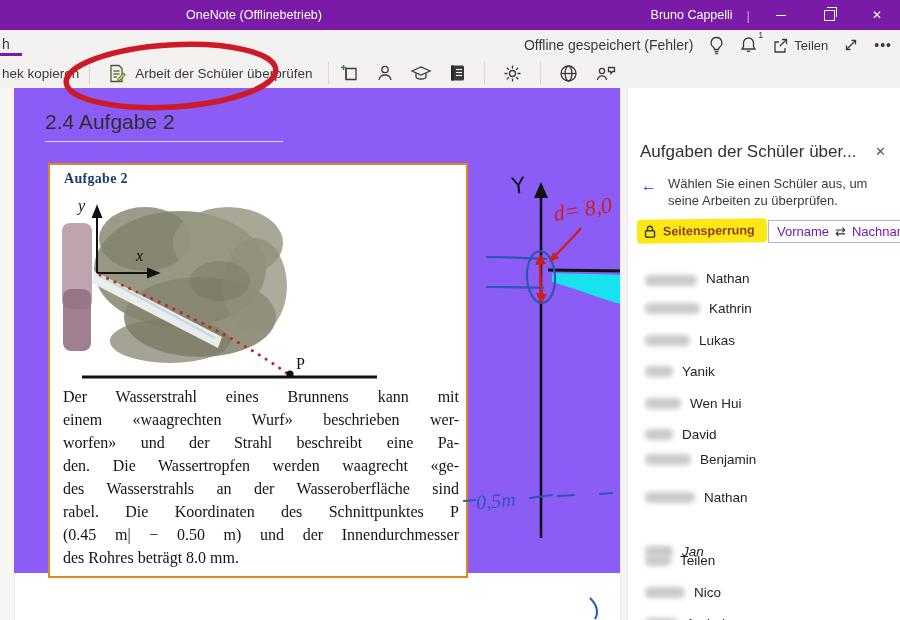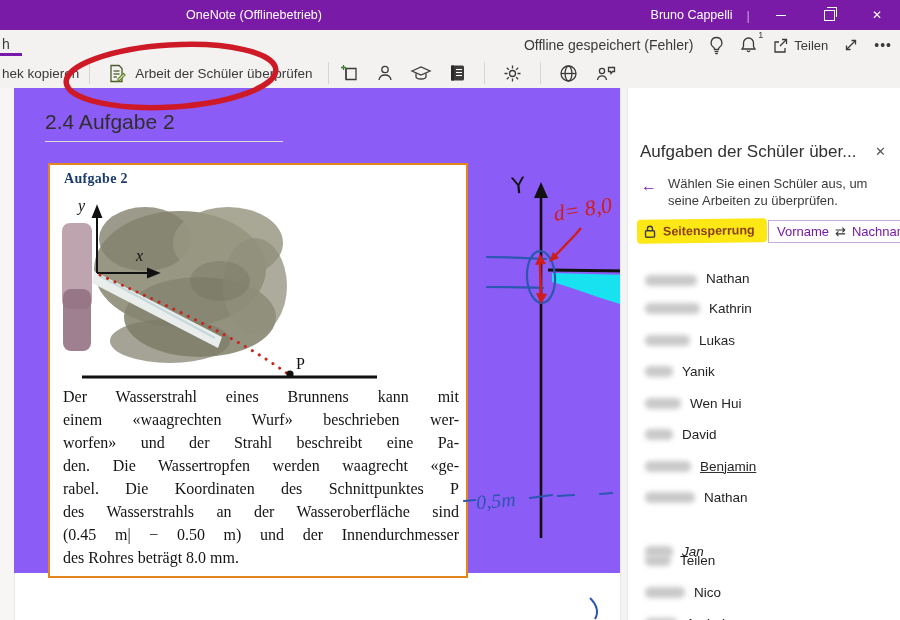--- a/index.html
+++ b/index.html
@@ -224,22 +224,22 @@
       <line x1="32" y1="186" x2="327" y2="186" stroke="#111" stroke-width="3"></line>
       <circle cx="240" cy="183" r="3.6" fill="#111"></circle>
       <text x="246" y="178" font-family="Liberation Serif, serif" font-size="16" fill="#111">P</text>
     </svg>
 
     <div class="task-text" id="task-text">
         <div class="jline">Der Wasserstrahl eines Brunnens kann mit</div>
         <div class="jline">einem «waagrechten Wurf» beschrieben wer-</div>
         <div class="jline">worfen» und der Strahl beschreibt eine Pa-</div>
         <div class="jline">den. Die Wassertropfen werden waagrecht «ge-</div>
+        <div class="jline">des Wasserstrahls an der Wasseroberfläche sind</div>
         <div class="jline">rabel. Die Koordinaten des Schnittpunktes P</div>
-        <div class="jline">des Wasserstrahls an der Wasseroberfläche sind</div>
         <div class="jline">(0.45 m| − 0.50 m) und der Innendurchmesser</div>
         <div class="jline last">des Rohres beträgt 8.0 mm.</div>
       </div>
   </div>
 </div>
 
 <svg class="hand-diagram" width="168" height="460" viewBox="0 0 168 460">
 
   <line x1="81" y1="34" x2="81" y2="378" stroke="#111" stroke-width="2.6"></line>
   <polygon points="81,22 74,38 88,38" fill="#111"></polygon>
@@ -319,21 +319,21 @@
         <span class="student-name">Yanik</span>
       </div>
       <div class="student-row" style="top: 266px;">
         <span class="redact" style="width: 36px;"></span>
         <span class="student-name">Wen Hui</span>
       </div>
       <div class="student-row" style="top: 297.5px;">
         <span class="redact" style="width: 28px;"></span>
         <span class="student-name">David</span>
       </div>
-      <div class="student-row" style="top: 329px; text-decoration: underline;">
+      <div class="student-row" style="top: 322px;">
         <span class="redact" style="width: 46px;"></span>
         <span class="student-name">Benjamin</span>
       </div>
       <div class="student-row" style="top: 360.5px;">
         <span class="redact" style="width: 50px;"></span>
         <span class="student-name">Nathan</span>
       </div>
       <div class="student-row" style="top: 414px; font-style: italic;">
         <span class="redact" style="width: 28px;"></span>
         <span class="student-name">Jan</span>

